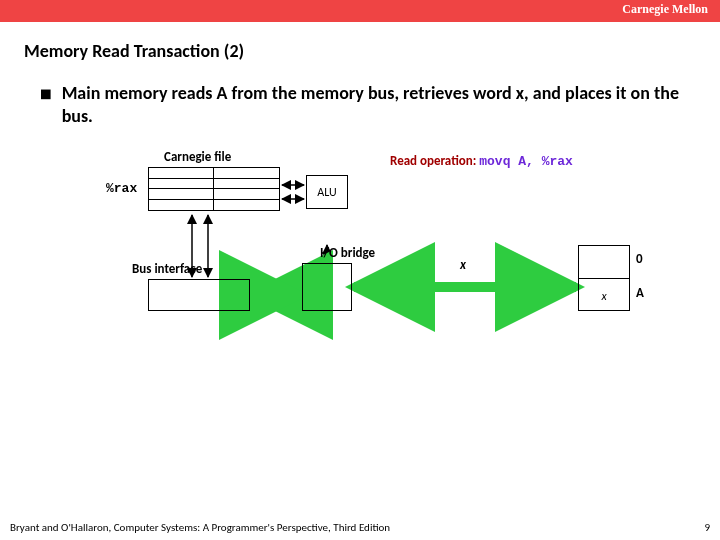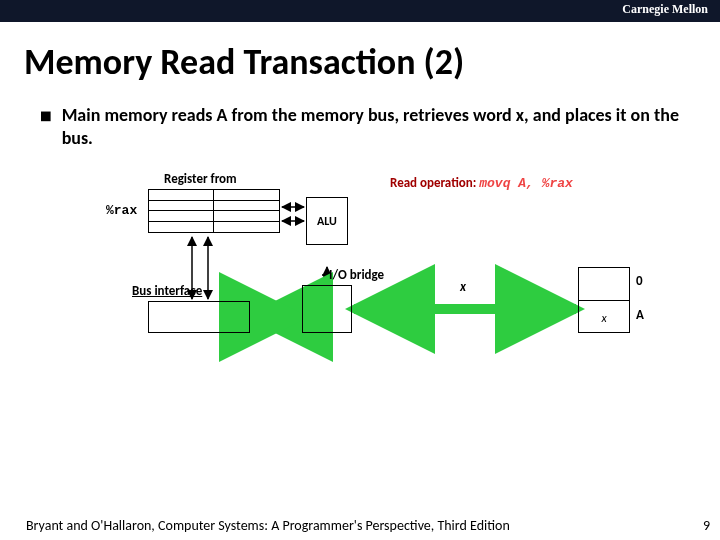--- a/index.html
+++ b/index.html
@@ -1,36 +1,36 @@
 <!DOCTYPE html>
 <html><head>
 <meta charset="utf-8">
 <style>
   * { margin: 0; padding: 0; box-sizing: border-box; }
   html, body { width: 720px; height: 540px; font-family: Calibri, Arial, sans-serif; background: #fff; color: #000; }
-  .topbar { width: 100%; height: 22px; background: #0f172a; position: relative; }
+  .topbar { width: 100%; height: 22px; background: #ef4444; position: relative; }
   .brand { position: absolute; right: 12px; top: 2px; font-size: 12px; font-weight: bold; color: #fff; font-family: "Times New Roman", serif; }
-  .title { font-size: 36px; font-weight: bold; margin: 18px 0 20px 24px; }
+  .title { font-size: 18px; font-weight: bold; margin: 18px 0 20px 24px; }
   .body { padding: 0 40px; }
   .bullet { display: flex; gap: 10px; font-size: 18px; font-weight: bold; line-height: 1.25; }
   .bullet .mark { font-size: 14px; margin-top: 3px; }
   .diagram { position: relative; width: 640px; height: 210px; margin: 18px auto 0; }
   .lbl { position: absolute; font-size: 13px; font-weight: bold; }
   .mono { font-family: "Courier New", monospace; font-weight: bold; }
   .regfile { position: absolute; left: 108px; top: 22px; width: 132px; height: 44px; border: 1.5px solid #000; display: grid; grid-template-columns: repeat(2, 1fr); grid-template-rows: repeat(4, 1fr); }
   .regfile div { border-right: 1px solid #000; border-bottom: 1px solid #000; }
   .regfile div:nth-child(2n) { border-right: none; }
   .regfile div:nth-last-child(-n+2) { border-bottom: none; }
-  .alu { position: absolute; left: 266px; top: 30px; width: 42px; height: 48px; border: 1.5px solid #000; display: flex; align-items: center; justify-content: center; font-size: 12px; font-weight: bold; }
+  .alu { position: absolute; left: 266px; top: 30px; width: 42px; height: 34px; border: 1.5px solid #000; display: flex; align-items: center; justify-content: center; font-size: 12px; font-weight: normal; }
   .busif { position: absolute; left: 108px; top: 134px; width: 102px; height: 32px; border: 1.5px solid #000; }
   .iobridge { position: absolute; left: 262px; top: 118px; width: 50px; height: 48px; border: 1.5px solid #000; }
   .mem { position: absolute; left: 538px; top: 100px; width: 52px; height: 66px; border: 1.5px solid #000; }
   .mem .row { height: 33px; border-bottom: 1px solid #000; display: flex; align-items: center; justify-content: center; font-size: 12px; font-style: italic; }
   .mem .row:last-child { border-bottom: none; }
-  .footer { position: absolute; bottom: 6px; left: 26px; right: 10px; display: flex; justify-content: space-between; font-size: 14px; align-items: center; }
+  .footer { position: absolute; bottom: 6px; left: 10px; right: 10px; display: flex; justify-content: space-between; font-size: 11px; align-items: center; }
   svg.lines { position: absolute; left: 0; top: 0; width: 640px; height: 210px; pointer-events: none; }
 </style>
 </head>
 <body>
 
 <div class="topbar">
   <span class="brand">Carnegie Mellon</span>
 </div>
 
 <h1 class="title">Memory Read Transaction (2)</h1>
@@ -59,44 +59,44 @@
       <line x1="152" y1="70" x2="152" y2="132" stroke="#000" stroke-width="1.5" marker-start="url(#ah)" marker-end="url(#ah)"></line>
       <line x1="168" y1="70" x2="168" y2="132" stroke="#000" stroke-width="1.5" marker-start="url(#ah)" marker-end="url(#ah)"></line>
 
       <line x1="287" y1="100" x2="287" y2="116" stroke="#000" stroke-width="1.5" marker-start="url(#ah)" marker-end="url(#ah)"></line>
 
       <line x1="314" y1="142" x2="536" y2="142" stroke="#2ecc40" stroke-width="10" marker-start="url(#ahg)" marker-end="url(#ahg)"></line>
 
       <line x1="212" y1="150" x2="260" y2="150" stroke="#2ecc40" stroke-width="10" marker-start="url(#ahg)" marker-end="url(#ahg)"></line>
     </svg>
 
-    <span class="lbl" style="left:124px; top:4px;">Register from</span>
+    <span class="lbl" style="left:124px; top:4px;">Carnegie file</span>
     <div class="regfile">
       <div></div>
         <div></div>
         <div></div>
         <div></div>
         <div></div>
         <div></div>
         <div></div>
         <div></div>
     </div>
     <span class="lbl mono" style="left:66px; top:36px;">%rax</span>
 
     <div class="alu">ALU</div>
 
     <span class="lbl" style="left:350px; top:8px; color:#a00000;">
       <span>Read operation:</span>
-      <span class="mono" style="color:#ef4444;font-style:italic;">movq A, %rax</span>
+      <span class="mono" style="color:#6d28d9;">movq A, %rax</span>
     </span>
 
-    <span class="lbl" style="left:289px; top:100px;">I/O bridge</span>
+    <span class="lbl" style="left:280px; top:100px;">I/O bridge</span>
     <div class="iobridge"></div>
 
-    <span class="lbl" style="left:92px; top:116px;text-decoration:underline;">Bus interface</span>
+    <span class="lbl" style="left:92px; top:116px;">Bus interface</span>
     <div class="busif"></div>
 
     <span class="lbl" style="left:420px; top:112px; font-style:italic;">x</span>
 
     <div class="mem">
       <div class="row"></div>
       <div class="row">x</div>
     </div>
     <span class="lbl" style="left:596px; top:106px;">0</span>
     <span class="lbl" style="left:596px; top:140px;">A</span>

